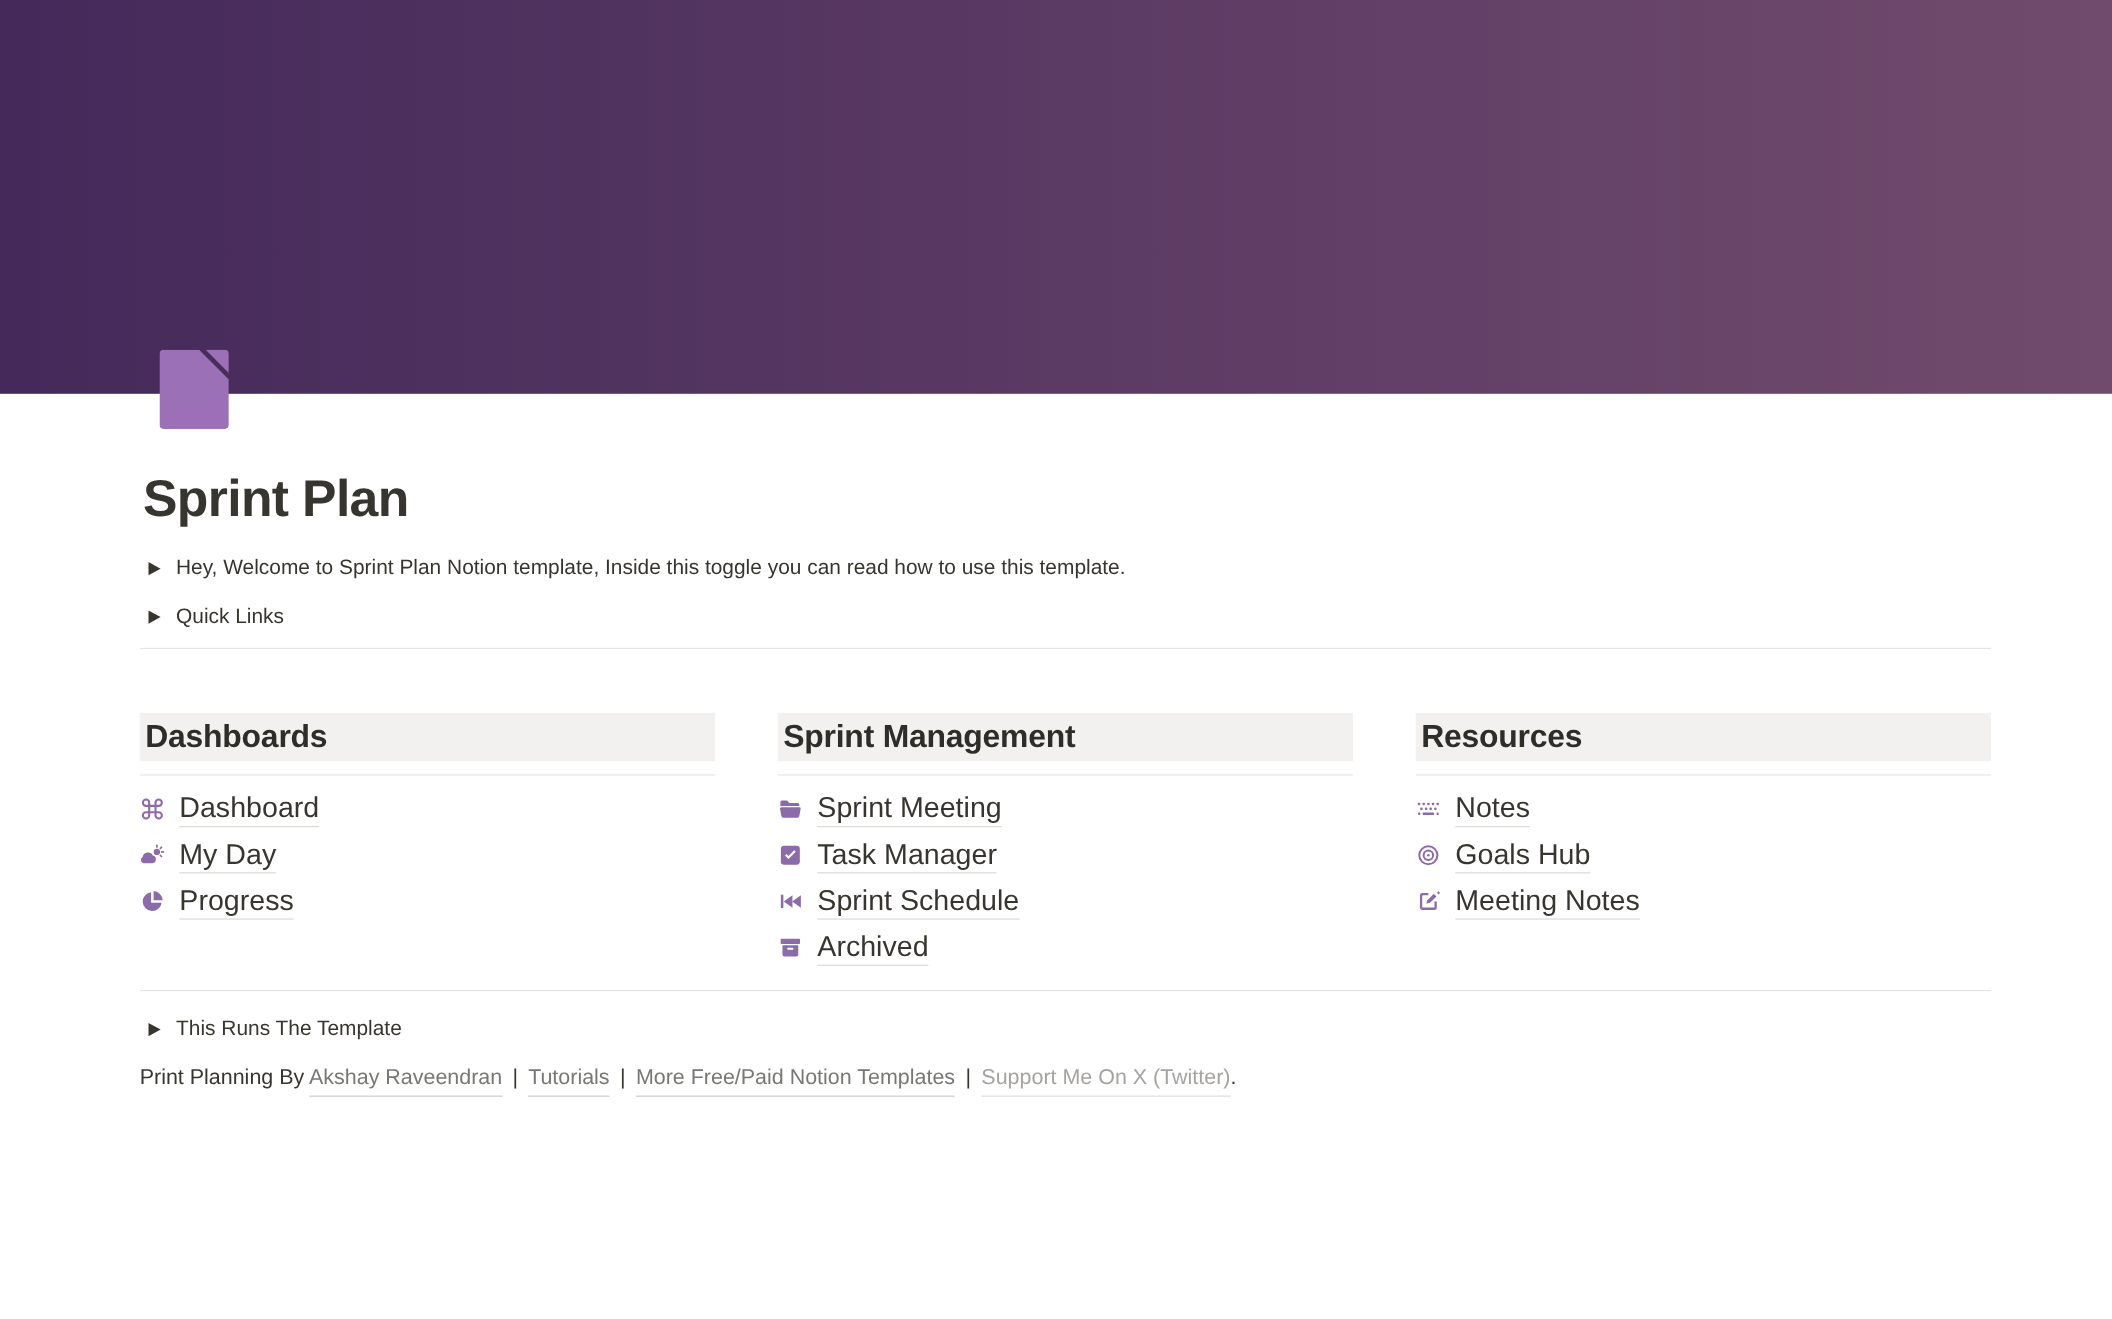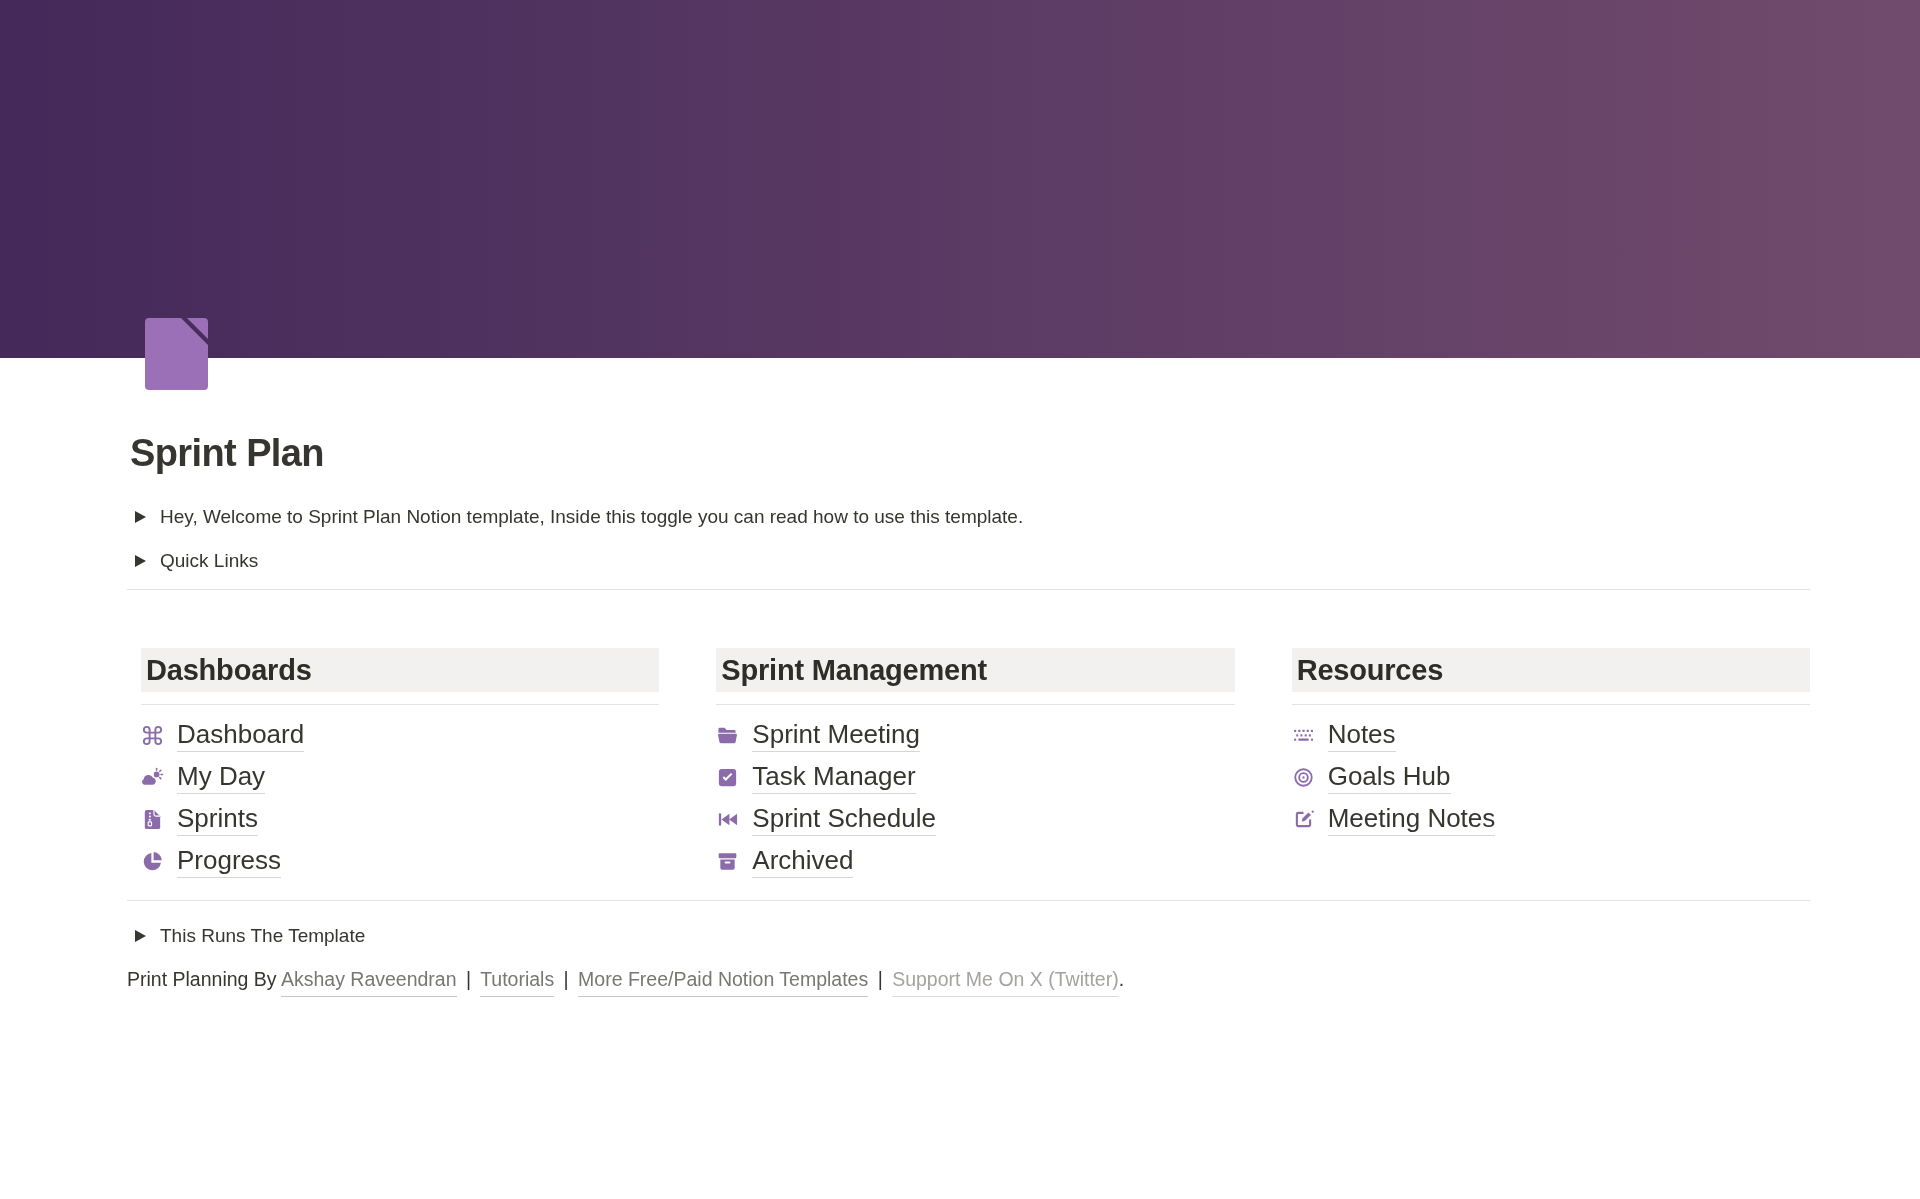--- a/index.html
+++ b/index.html
@@ -24,41 +24,41 @@
   .cover{
     width:1920px;height:358px;
     background:linear-gradient(90deg,var(--cover-gradient-start),var(--cover-gradient-end));
   }
   .page-icon{
     position:absolute;top:318px;left:145px;width:63px;height:72px;cursor:pointer;
   }
   .page-icon svg{display:block;width:63px;height:72px;color:var(--page-icon-purple);}
   .content{width:1683px;margin-left:127px;}
   .title{
-    margin:66px 0 0 3px;font-size:38px;line-height:58px;font-weight:700;
+    margin:66px 0 0 3px;font-size:47px;line-height:58px;font-weight:700;
     letter-spacing:-0.6px;color:var(--text);
   }
   .toggle-row{
     display:flex;align-items:center;height:38px;margin-top:16px;cursor:pointer;
   }
   .toggle-row.tight{margin-top:6px;}
   .tri{
     width:26px;height:26px;display:flex;align-items:center;justify-content:center;flex:0 0 26px;
   }
   .tri::before{
     content:"";display:block;width:0;height:0;
     border-left:11px solid var(--text);
     border-top:6.5px solid transparent;
     border-bottom:6.5px solid transparent;
   }
   .toggle-label{font-size:19px;margin-left:7px;color:var(--text);}
   .divider{
     border:none;border-top:1px solid var(--divider);margin:9px 0 0 0;height:0;
   }
-  .columns{display:flex;gap:57px;margin-top:58px;margin-left:14px;}
+  .columns{display:flex;gap:57px;margin-top:58px;}
   .col{width:523px;}
   .col-heading{
     margin:0;background:var(--heading-bg);height:44px;line-height:44px;
     font-size:29px;font-weight:700;padding:0 5px;color:#2F2D28;letter-spacing:-0.2px;
   }
   .col-rule{border:none;border-top:1px solid var(--divider);margin:12px 0 0 0;}
   .link-list{margin-top:9px;}
   .link-item{display:flex;align-items:center;height:42px;cursor:pointer;}
   .li-icon{width:23px;height:23px;flex:0 0 23px;color:var(--icon-purple);}
   .li-icon svg{display:block;width:23px;height:23px;}
@@ -132,35 +132,20 @@
                 <line x1="20.7" y1="4.4" x2="19.6" y2="5.5"></line>
                 <line x1="22.5" y1="8.8" x2="20.9" y2="8.8"></line>
                 <line x1="20.7" y1="13.2" x2="19.6" y2="12.1"></line>
               </g>
               <path d="M3.6 19.6h8.2a3.7 3.7 0 0 0 .7-7.3 5.1 5.1 0 0 0-9.7 1.4 3.15 3.15 0 0 0 .8 5.9Z"></path>
             </svg>
           </span>
           <a class="li-label">My Day</a>
         </div>
 
-        <div class="link-item">
-          <span class="li-icon">
-            <svg viewBox="0 0 24 24" fill="currentColor">
-              <path d="M13.5 2H6a2 2 0 0 0-2 2v16a2 2 0 0 0 2 2h12a2 2 0 0 0 2-2V8.5L13.5 2Z"></path>
-              <path d="M13.5 2v4.5a2 2 0 0 0 2 2H20" fill="none" stroke="#ffffff" stroke-width="1.2"></path>
-              <g fill="#ffffff">
-                <rect x="8.3" y="4.6" width="1.9" height="2" rx="0.5"></rect>
-                <rect x="8.3" y="7.9" width="1.9" height="2" rx="0.5"></rect>
-                <rect x="8.3" y="11.2" width="1.9" height="2" rx="0.5"></rect>
-              </g>
-              <rect x="7.5" y="14.4" width="3.5" height="4.2" rx="0.8" fill="none" stroke="#ffffff" stroke-width="1.2"></rect>
-            </svg>
-          </span>
-          <a class="li-label">Sprints</a>
-        </div>
 
         <div class="link-item">
           <span class="li-icon">
             <svg viewBox="0 0 24 24" fill="currentColor">
               <path d="M10.8 3.2A9 9 0 1 0 20.8 13.2H10.8V3.2Z"></path>
               <path d="M13.2 2.2a9 9 0 0 1 8.6 8.6h-8.6V2.2Z"></path>
             </svg>
           </span>
           <a class="li-label">Progress</a>
         </div>

